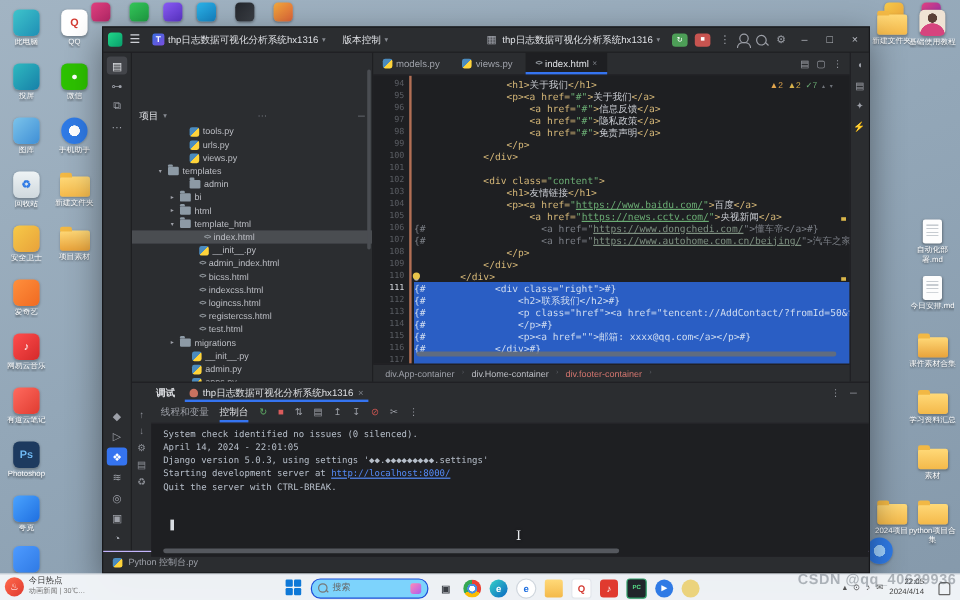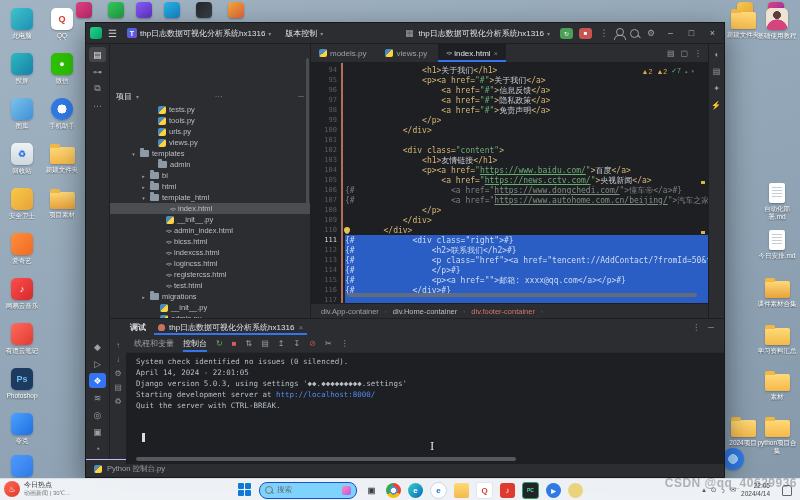--- a/index.html
+++ b/index.html
@@ -114,21 +114,21 @@
   .dtabx{color:#7a7e85;}
   .dbgtabs .dright{margin-left:auto;display:flex;gap:8px;color:#9da0a8;padding-right:6px;}
   .dtoolbar{height:17px;display:flex;align-items:center;gap:9px;padding:0 8px;flex:none;border-bottom:1px solid #26282b;}
   .dtb{color:#9da0a8;position:relative;height:100%;display:flex;align-items:center;}
   .dtb.act{color:#dfe1e5;}
   .dtb.act::after{content:"";position:absolute;left:0;right:0;bottom:0;height:2px;background:#3574f0;}
   .dico{font-size:8px;color:#9da0a8;}
   .console{flex:1;position:relative;background:#1e1f22;font-family:"DejaVu Sans Mono",monospace;
     font-size:7.5px;padding:3px 0 0 10px;overflow:hidden;}
   .con-l{height:11px;display:flex;align-items:center;white-space:pre;}
-  .tk-p{color:#b6bec9;}.tk-L{color:#548af7;}
+  .tk-p{color:#b6bec9;}.tk-L{color:#548af7;text-decoration:underline;}
   .caret{position:absolute;left:16px;top:80px;width:3px;height:9px;background:#d8dce2;}
   .dbghscroll{position:absolute;left:10px;bottom:3px;width:380px;height:4px;border-radius:2px;background:#55585e;}
   
   .sbar{height:17px;flex:none;border-top:1px solid #c4b5fd;display:flex;align-items:center;
     padding:0 8px;font-size:7.5px;color:#9da0a8;gap:5px;}
   .pyico{width:8px;height:8px;border-radius:2px;background:linear-gradient(135deg,#4b8bbe 50%,#ffd43b 50%);flex:none;}
   .sright{margin-left:auto;display:flex;align-items:center;gap:9px;}
   .aidot{width:7px;height:7px;border-radius:2px;background:linear-gradient(135deg,#8a5cf5,#c14df0);}
   .locky{width:6px;height:5px;border:1px solid #9da0a8;border-radius:1px;position:relative;margin-top:2px;}
   .locky::before{content:"";position:absolute;left:1px;top:-3px;width:2px;height:2px;border:1px solid #9da0a8;
@@ -359,25 +359,20 @@
 
           <div class="proj">
             <div class="projhead">
               <span>项目</span>
               <span class="chev">▾</span>
               <span class="hico">⋯</span>
               <span class="hico">─</span>
             </div>
             <div class="tree">
 
-                <div class="trow" style="padding-left:38px">
-                  <span class="tch"></span>
-                  <span class="tic ic-py"></span>
-                  <span>tests.py</span>
-                </div>
 
                 <div class="trow" style="padding-left:38px">
                   <span class="tch"></span>
                   <span class="tic ic-py"></span>
                   <span>tools.py</span>
                 </div>
 
                 <div class="trow" style="padding-left:38px">
                   <span class="tch"></span>
                   <span class="tic ic-py"></span>

